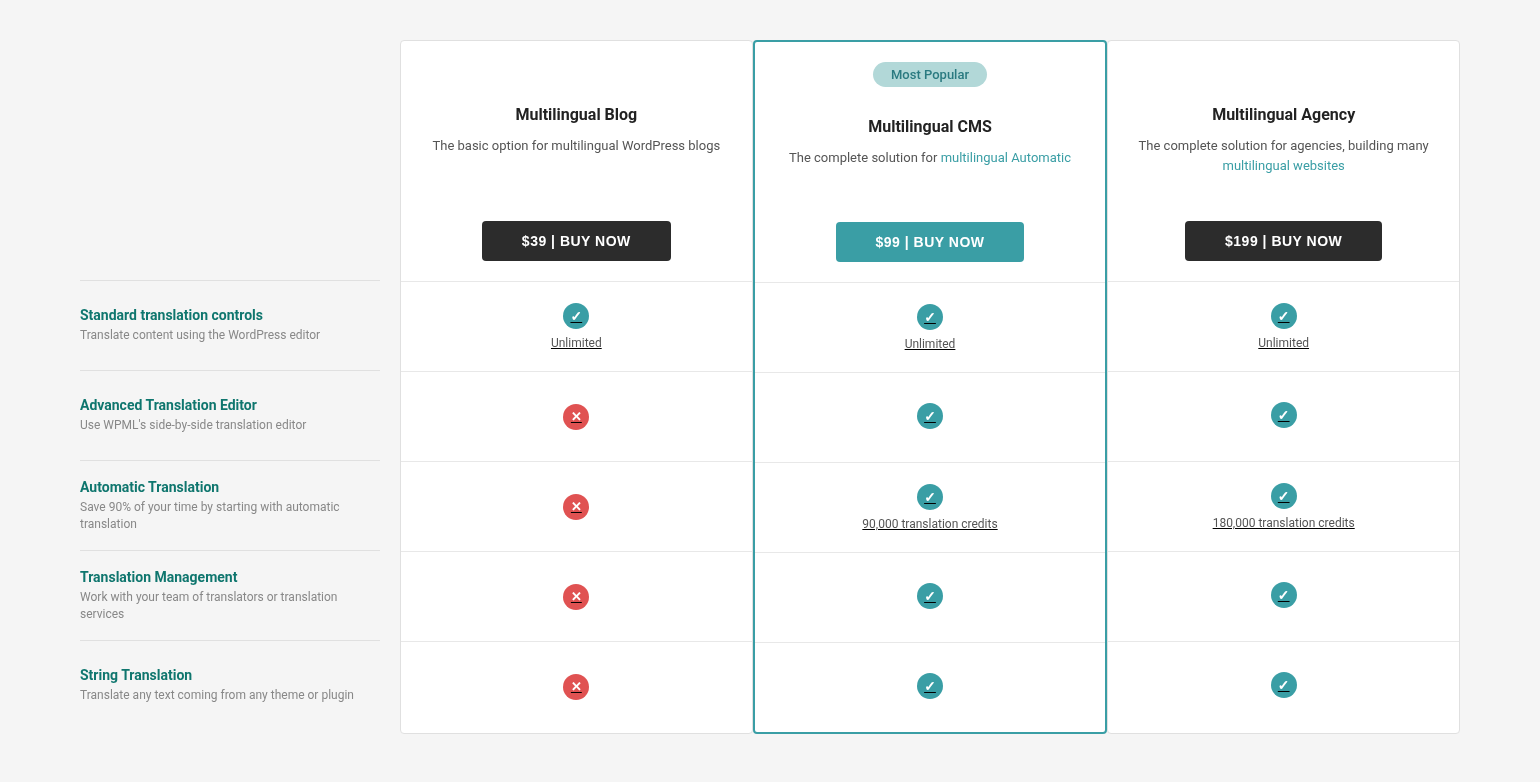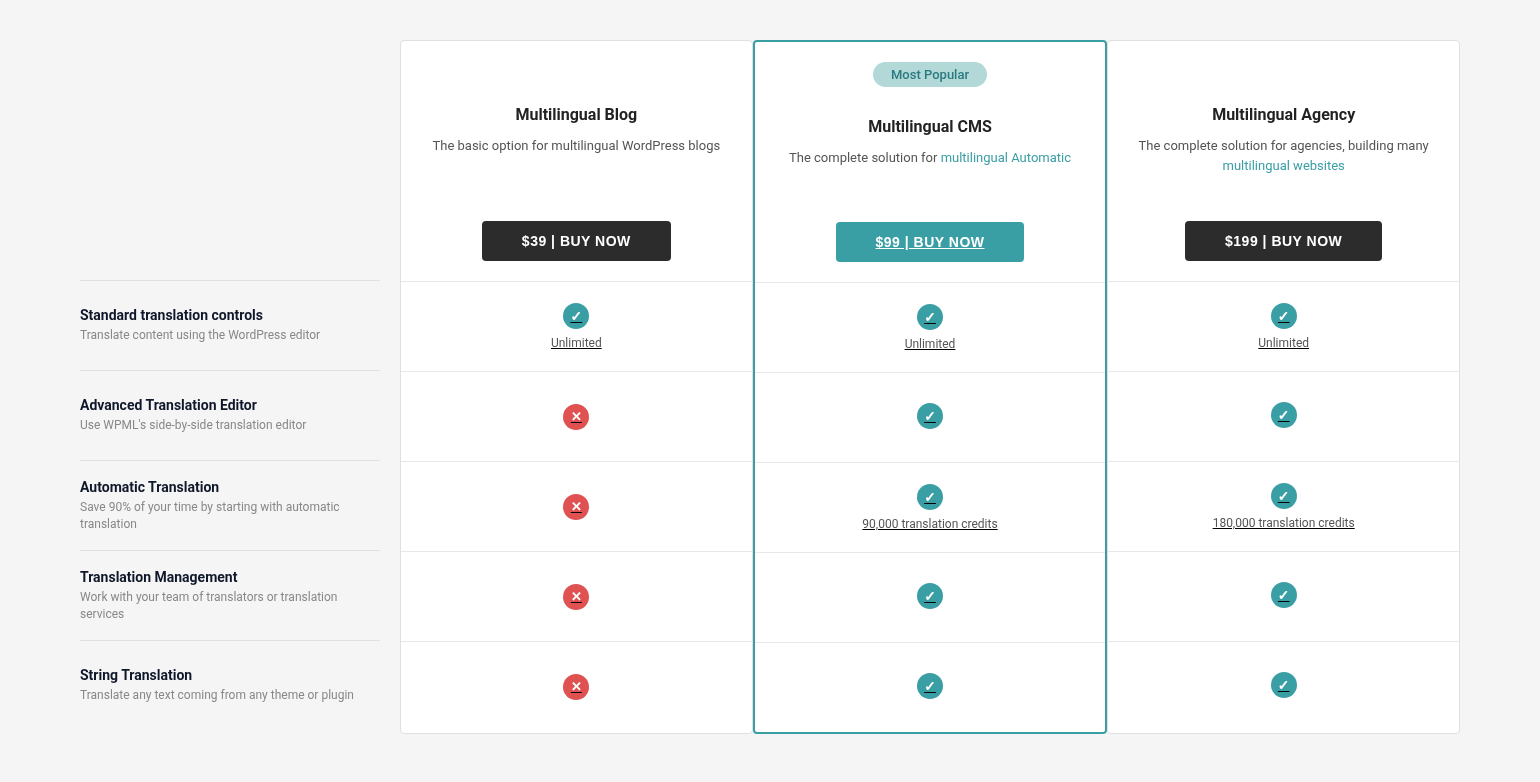--- a/index.html
+++ b/index.html
@@ -99,21 +99,20 @@
     }
 
     .buy-button.dark {
       background: #2c2c2c;
       color: #fff;
     }
 
     .buy-button.teal {
       background: #3a9ea5;
       color: #fff;
-      text-decoration: underline;
     }
 
     
     .plan-feature-rows {
       flex: 1;
       text-decoration: underline;
     }
 
     .plan-feature-cell {
       height: 90px;
@@ -138,21 +137,21 @@
       display: flex;
       flex-direction: column;
       justify-content: center;
       padding: 12px 0;
       border-top: 1px solid #e0e0e0;
     }
 
     .feature-title {
       font-size: 14px;
       font-weight: 700;
-      color: #0f172a;
+      color: #0f766e;
       margin-bottom: 4px;
     }
 
     .feature-desc {
       font-size: 12px;
       color: #888;
       line-height: 1.4;
     }
 
     

